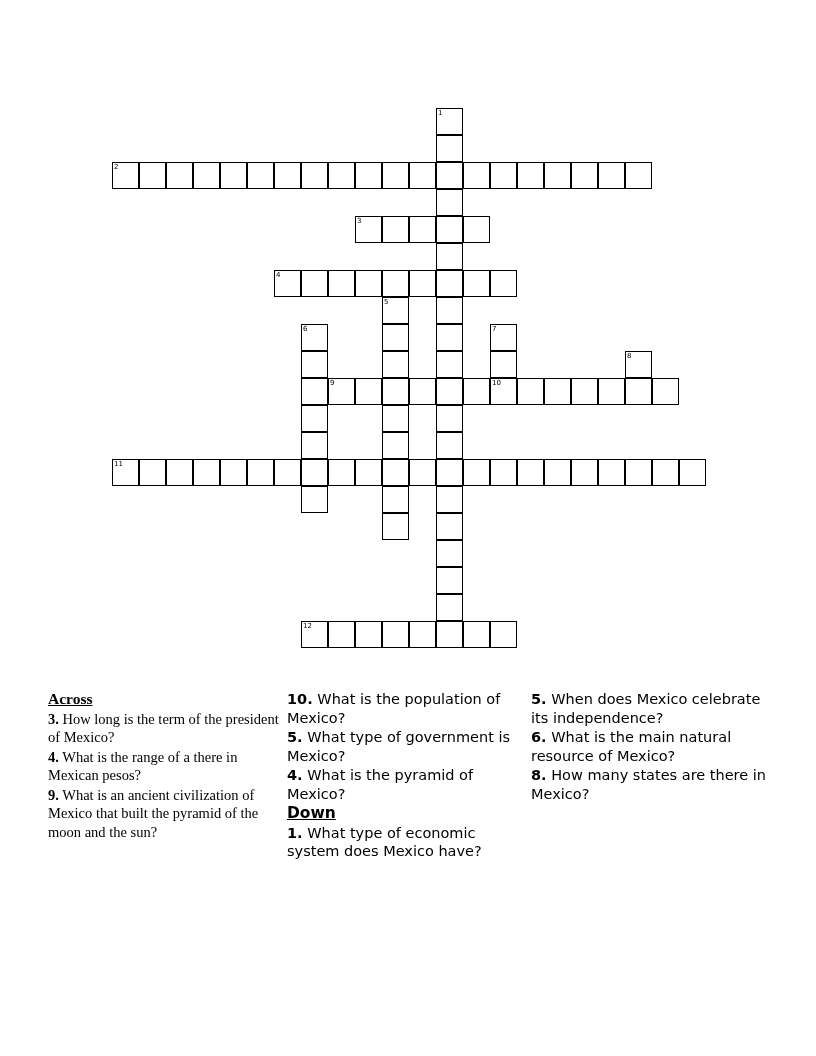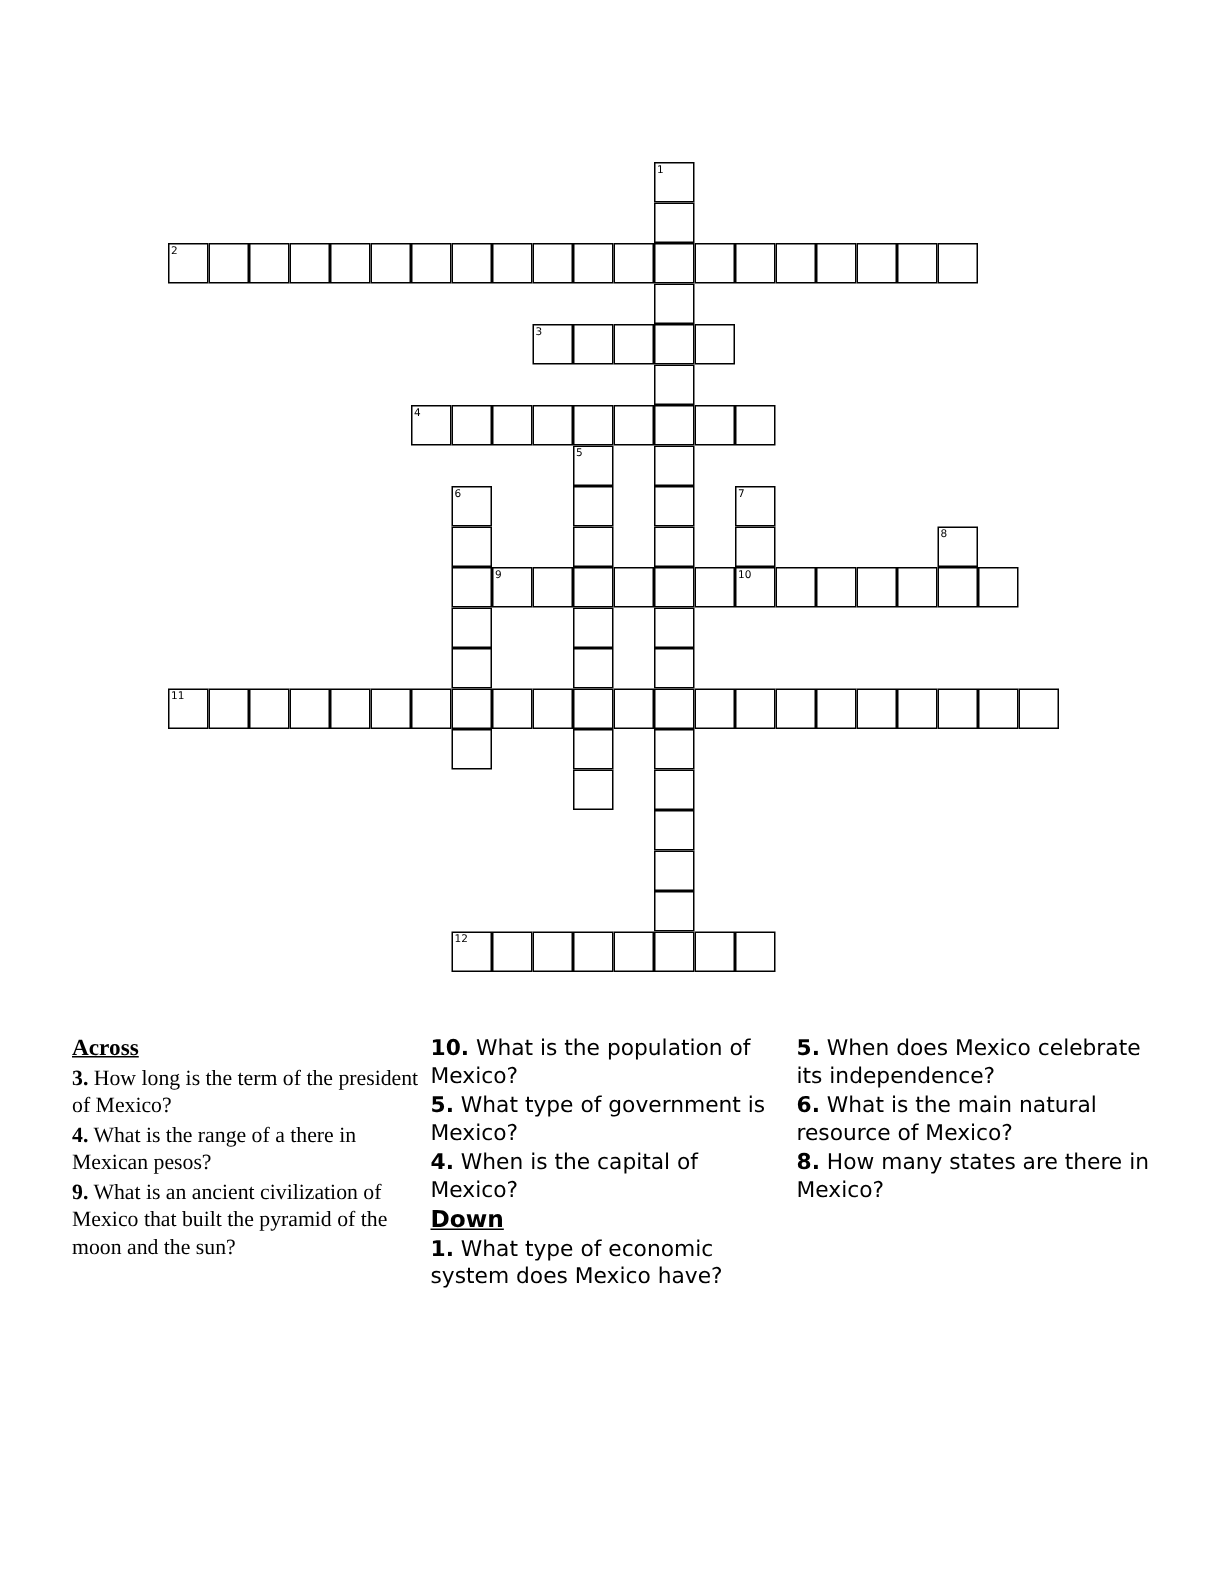--- a/index.html
+++ b/index.html
@@ -232,21 +232,21 @@
     <div class="col col1">
       <span class="heading">Across</span>
       <span class="clue"><b>3.</b> <span>How long is the term of the president of Mexico?</span></span>
       <span class="clue"><b>4.</b> <span>What is the range of a there in Mexican pesos?</span></span>
       <span class="clue"><b>9.</b> <span>What is an ancient civilization of Mexico that built the pyramid of the moon and the sun?</span></span>
     </div>
 
     <div class="col col2">
       <span class="clue"><b>10.</b> <span>What is the population of Mexico?</span></span>
       <span class="clue"><b>5.</b> <span>What type of government is Mexico?</span></span>
-      <span class="clue"><b>4.</b> <span>When is the capital of Mexico?</span></span>
+      <span class="clue"><b>4.</b> <span>What is the pyramid of Mexico?</span></span>
       <span class="heading">Down</span>
       <span class="clue"><b>1.</b> <span>What type of economic system does Mexico have?</span></span>
     </div>
 
     <div class="col col3">
       <span class="clue"><b>5.</b> <span>When does Mexico celebrate its independence?</span></span>
       <span class="clue"><b>6.</b> <span>What is the main natural resource of Mexico?</span></span>
       <span class="clue"><b>8.</b> <span>How many states are there in Mexico?</span></span>
     </div>
 

